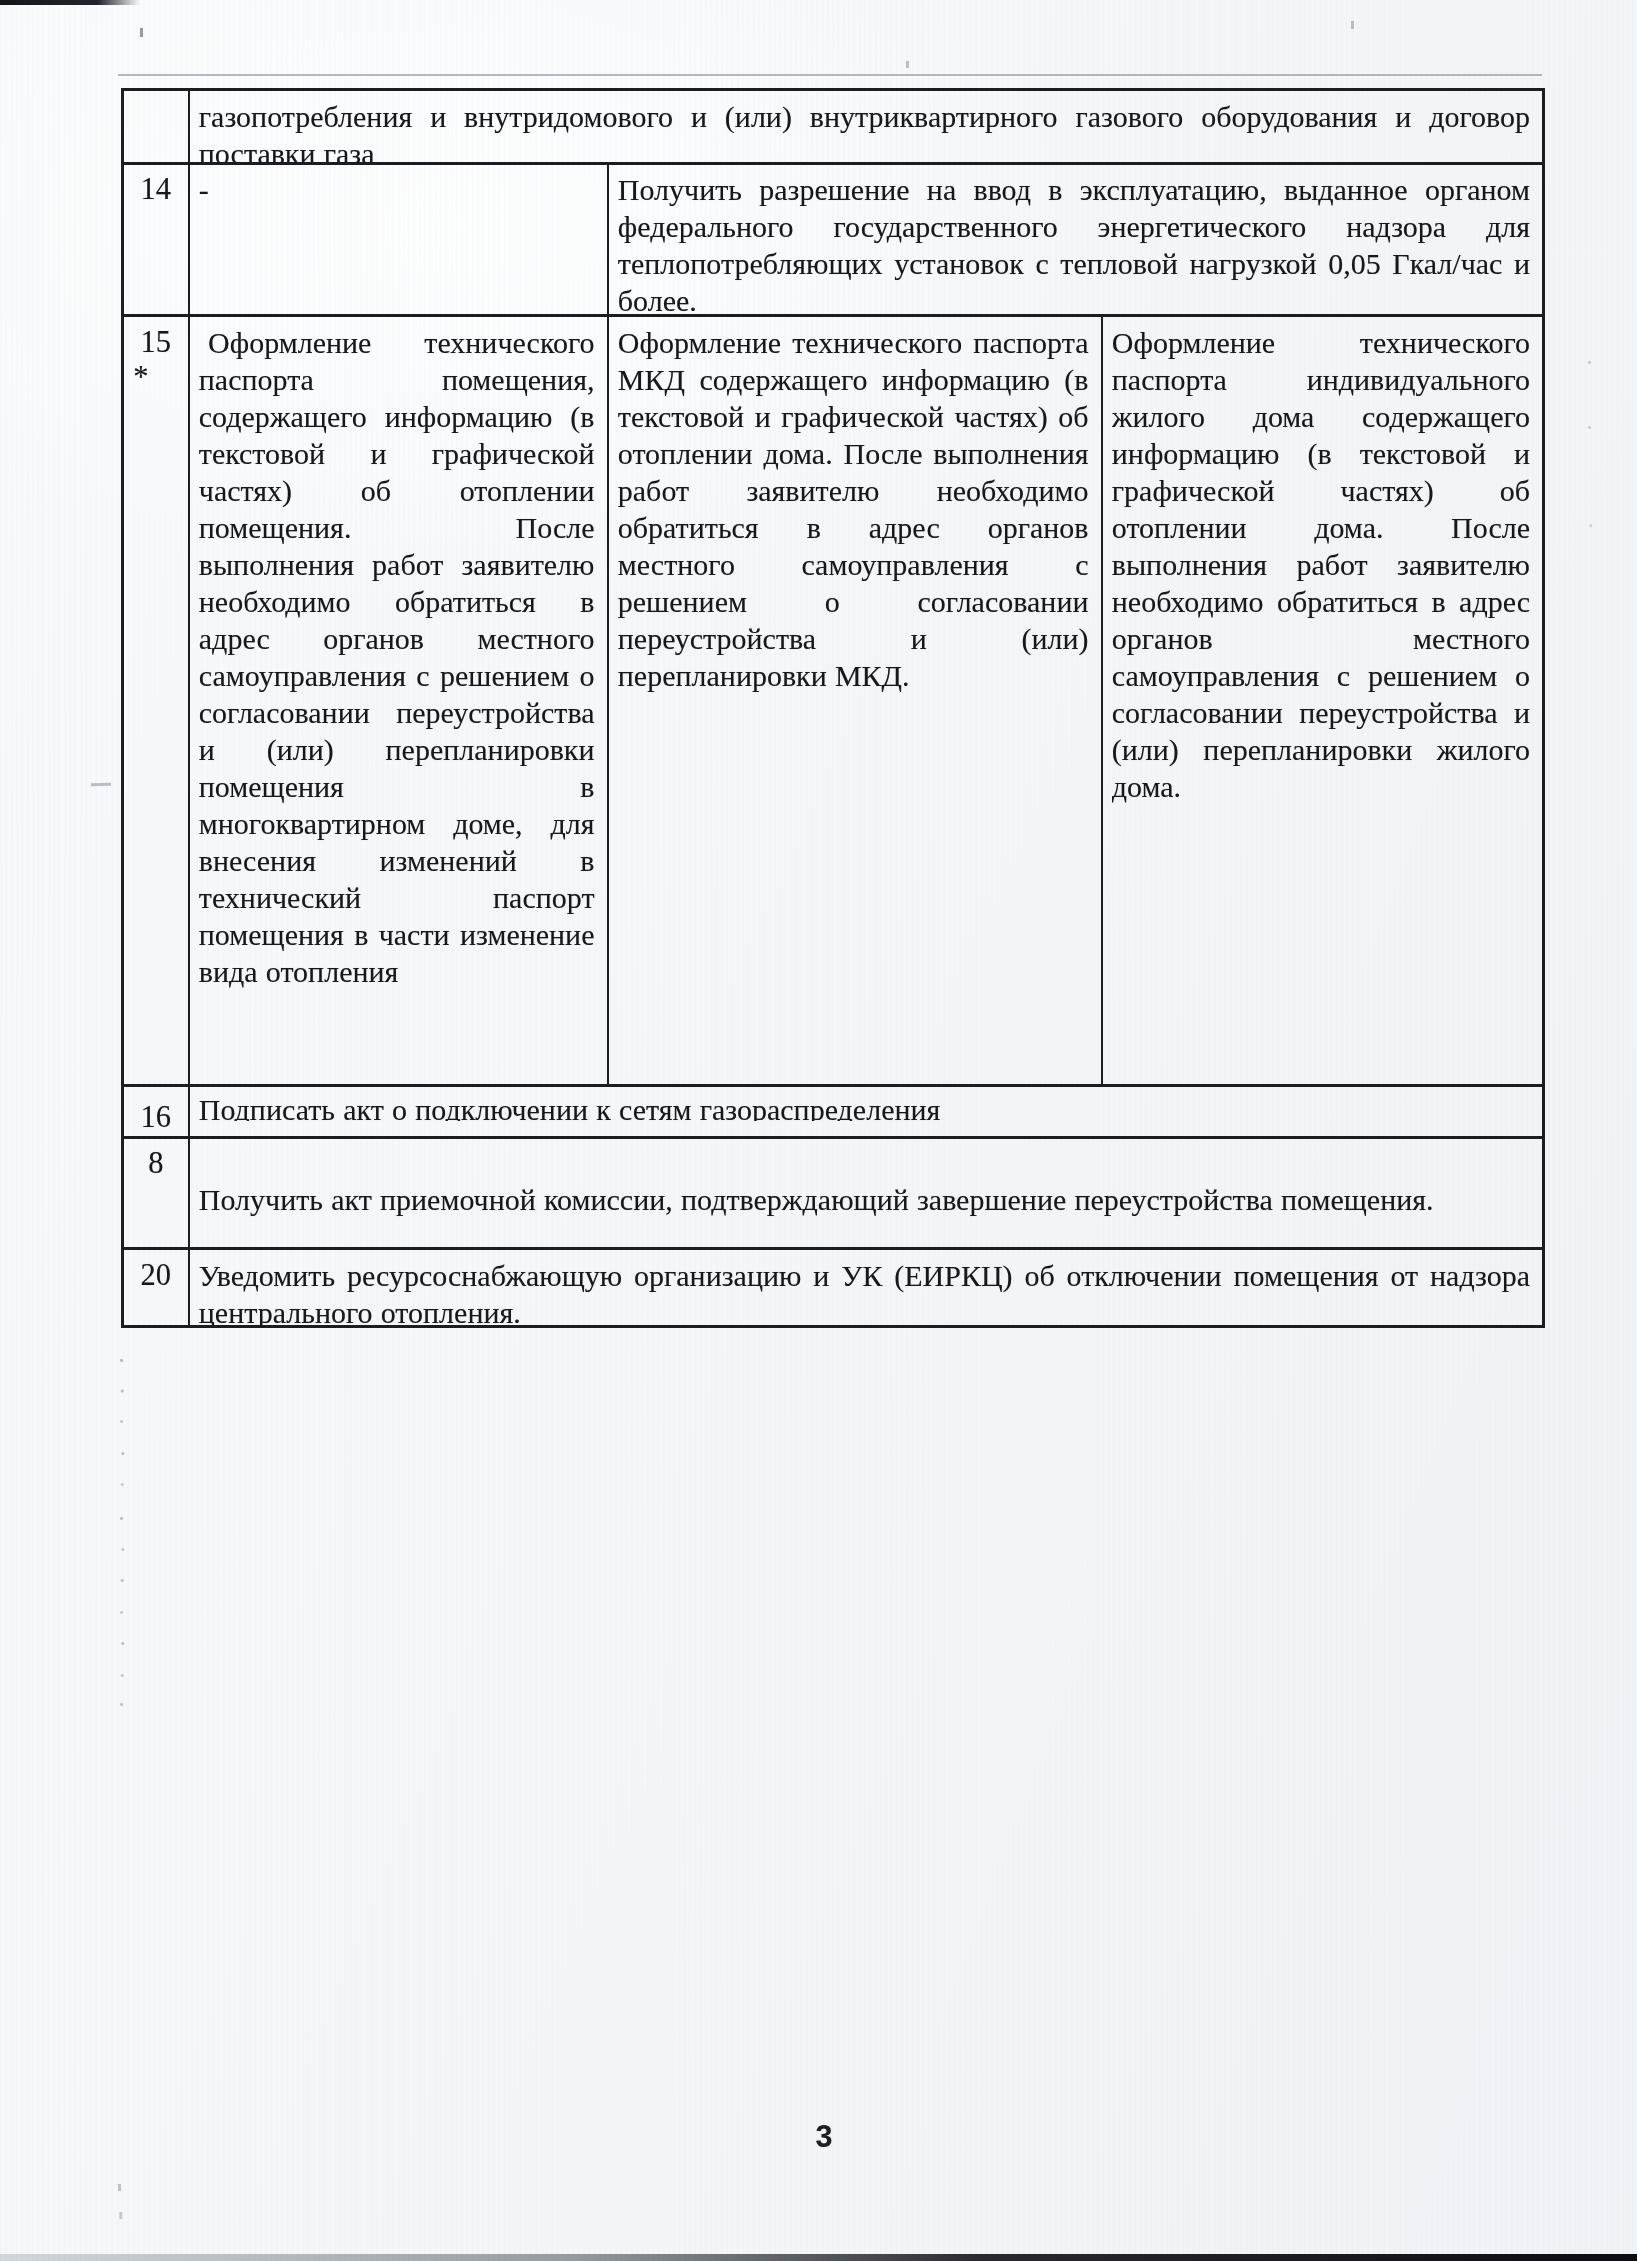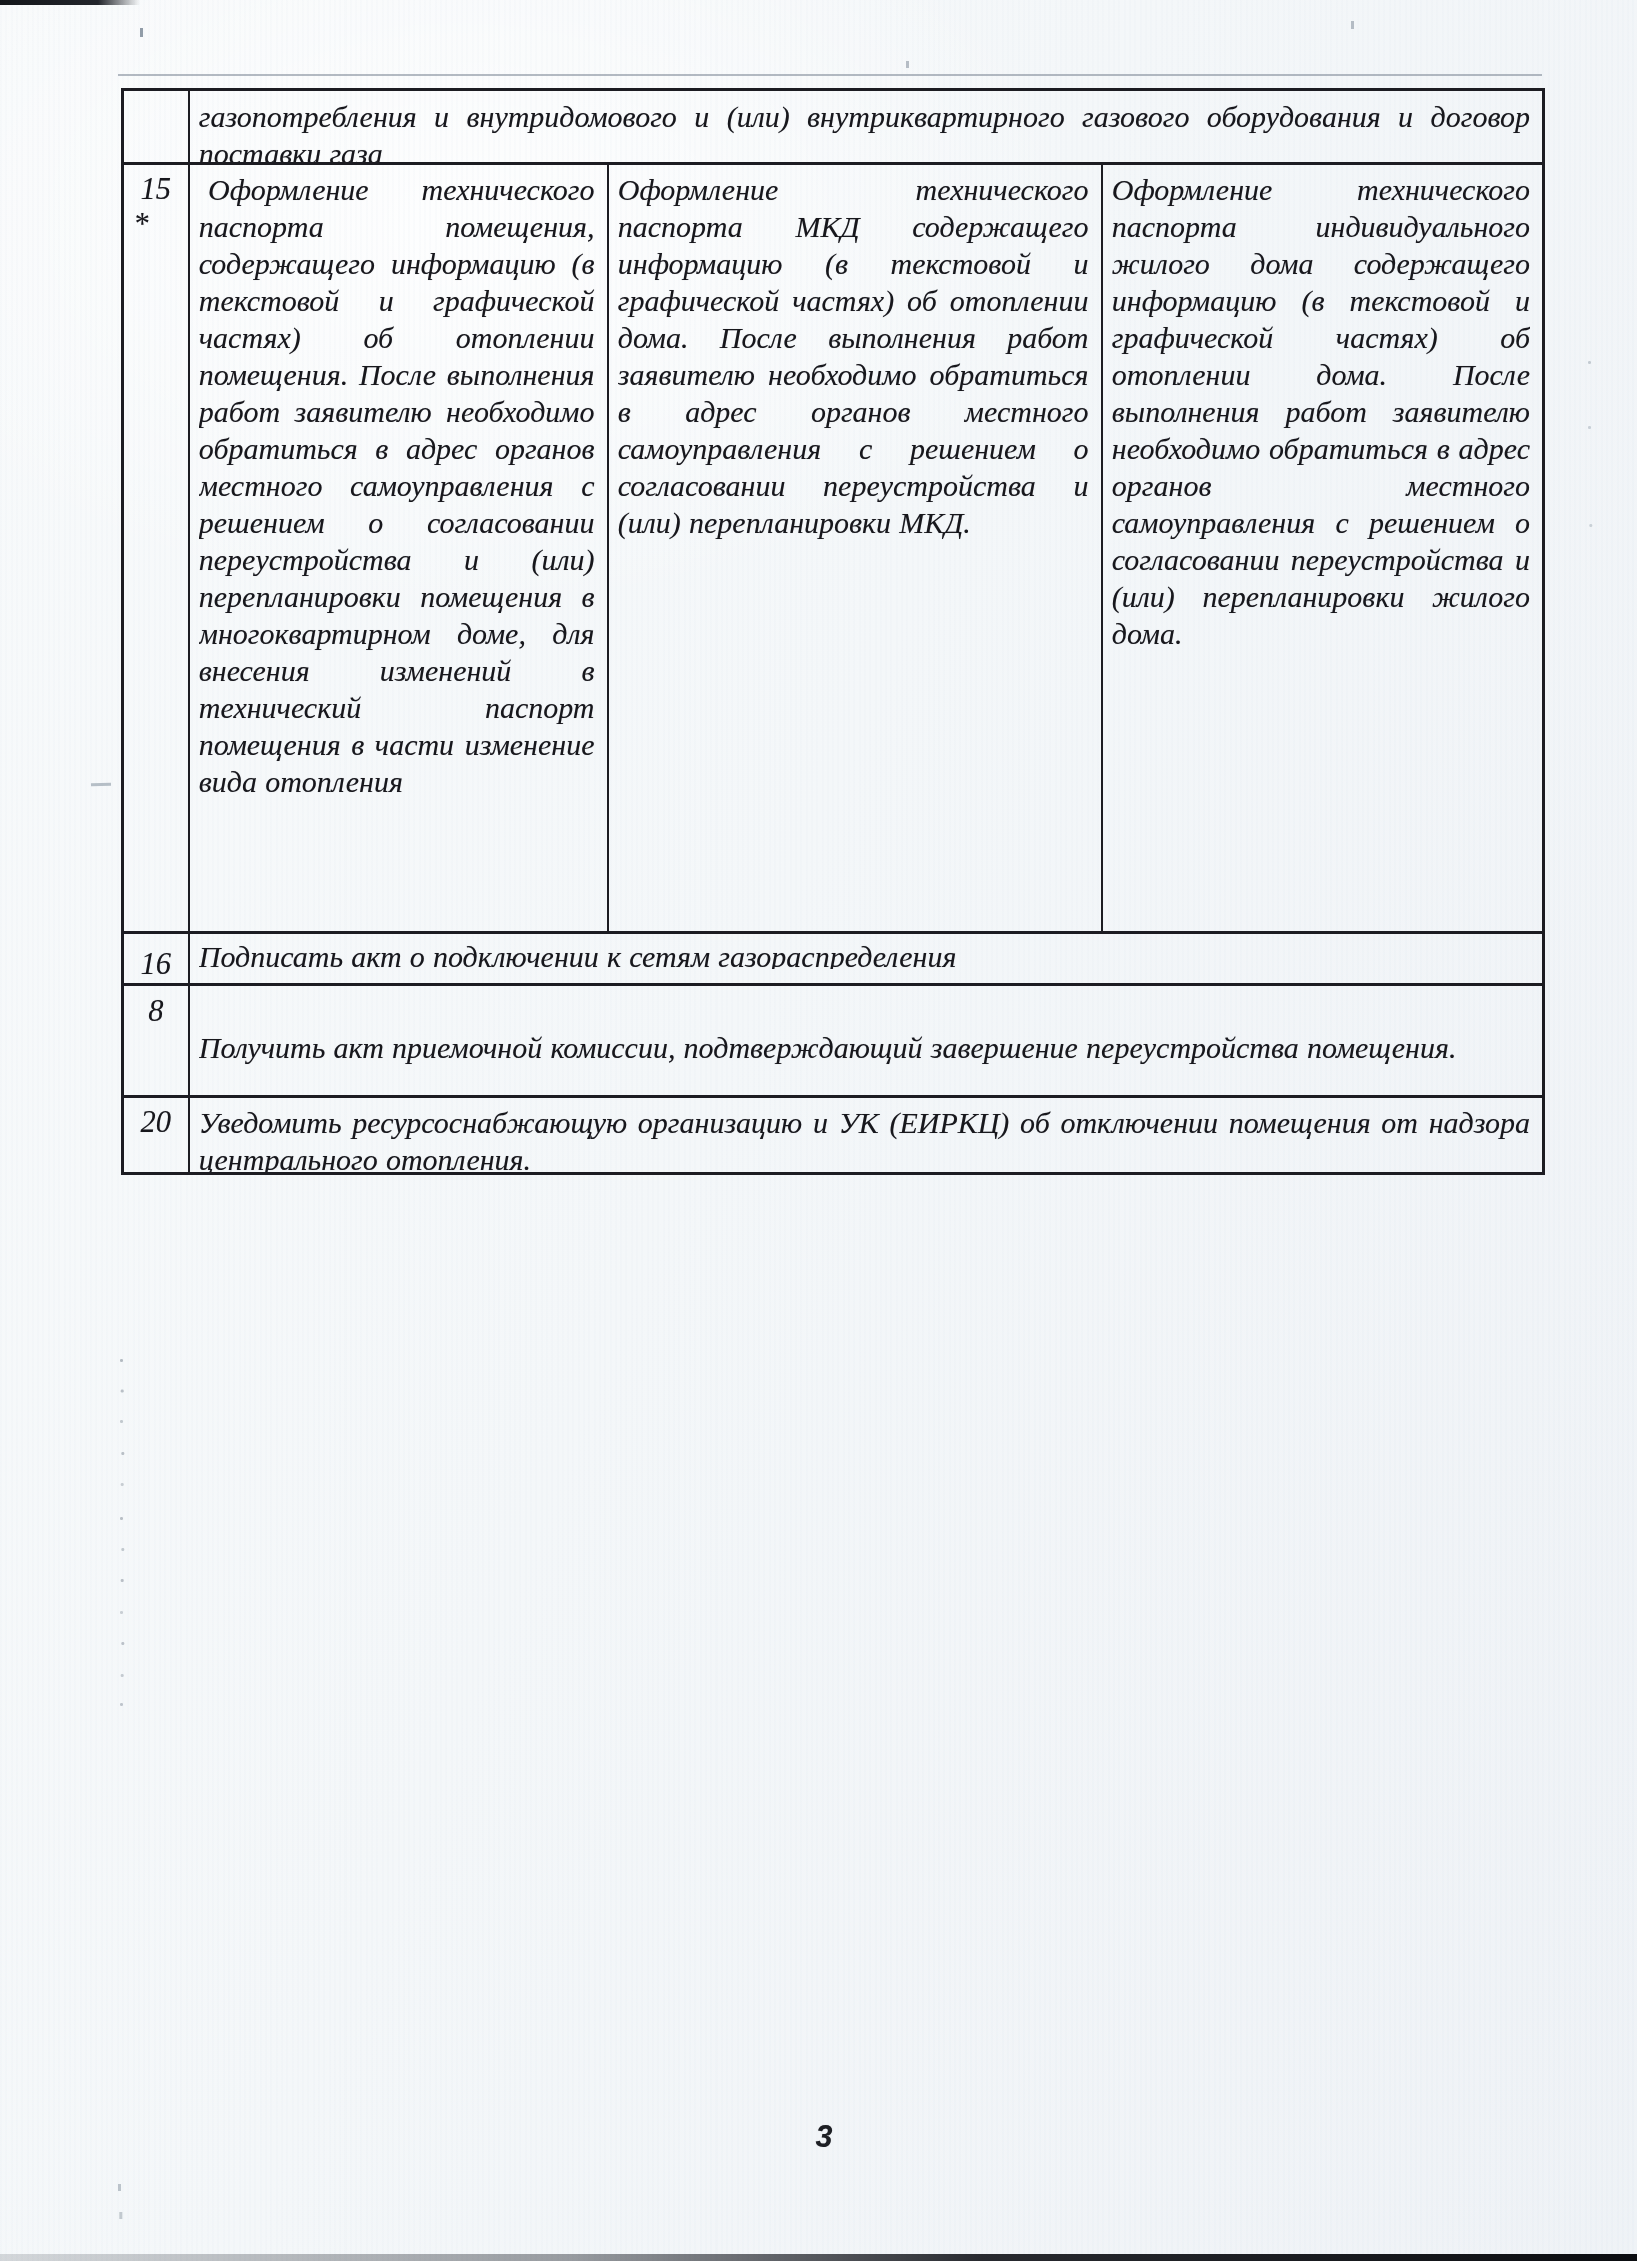--- a/index.html
+++ b/index.html
@@ -13,21 +13,20 @@
     position:relative;
     width:1637px;height:2261px;
     margin:0 auto;
     overflow:hidden;
     background:
       repeating-linear-gradient(90deg, rgba(205,216,228,0.07) 0 2px, rgba(255,255,255,0.04) 2px 5.3px),
       radial-gradient(1059px 662px at 28% 10%, rgba(255,255,255,0.85), rgba(255,255,255,0) 60%),
       linear-gradient(112deg,#f8fafb 0%,#f4f7f9 45%,#eef2f6 100%);
     font-family:"Liberation Serif","DejaVu Serif",serif;
     color:var(--ink);
-    font-style:italic;
   }
   .page-text{ text-shadow:0 0 0.7px rgba(25,25,40,.38); }
 
   
   table.doc-table{
     position:absolute;left:121px;top:88px;
     width:1421px;
     border-collapse:collapse;table-layout:fixed;
     border:3.3px solid var(--border);
     font-size:30px;line-height:37px;
@@ -149,20 +148,29 @@
         <col class="c-c">
     </colgroup>
     <tbody>
       <tr class="r0">
         <td class="num"></td>
         <td class="cell" colspan="3">
           <div class="cellwrap">газопотребления и внутридомового и (или) внутриквартирного газового оборудования и договор поставки газа</div>
         </td>
       </tr>
 
+      <tr class="r14">
+        <td class="num">14</td>
+        <td class="cell dashcell">
+          <div class="cellwrap">-</div>
+        </td>
+        <td class="cell" colspan="2">
+          <div class="cellwrap">Получить разрешение на ввод в эксплуатацию, выданное органом федерального государственного энергетического надзора для теплопотребляющих установок с тепловой нагрузкой 0,05 Гкал/час и более.</div>
+        </td>
+      </tr>
 
       <tr class="r15">
         <td class="num">
           <div>15</div>
           <div class="ast">*</div>
         </td>
         <td class="cell">
           <div class="cellwrap indent">Оформление технического паспорта помещения, содержащего информацию (в текстовой и графической частях) об отоплении помещения. После выполнения работ заявителю необходимо обратиться в адрес органов местного самоуправления с решением о согласовании переустройства и (или) перепланировки помещения в многоквартирном доме, для внесения изменений в технический паспорт помещения в части изменение вида отопления</div>
         </td>
         <td class="cell">

